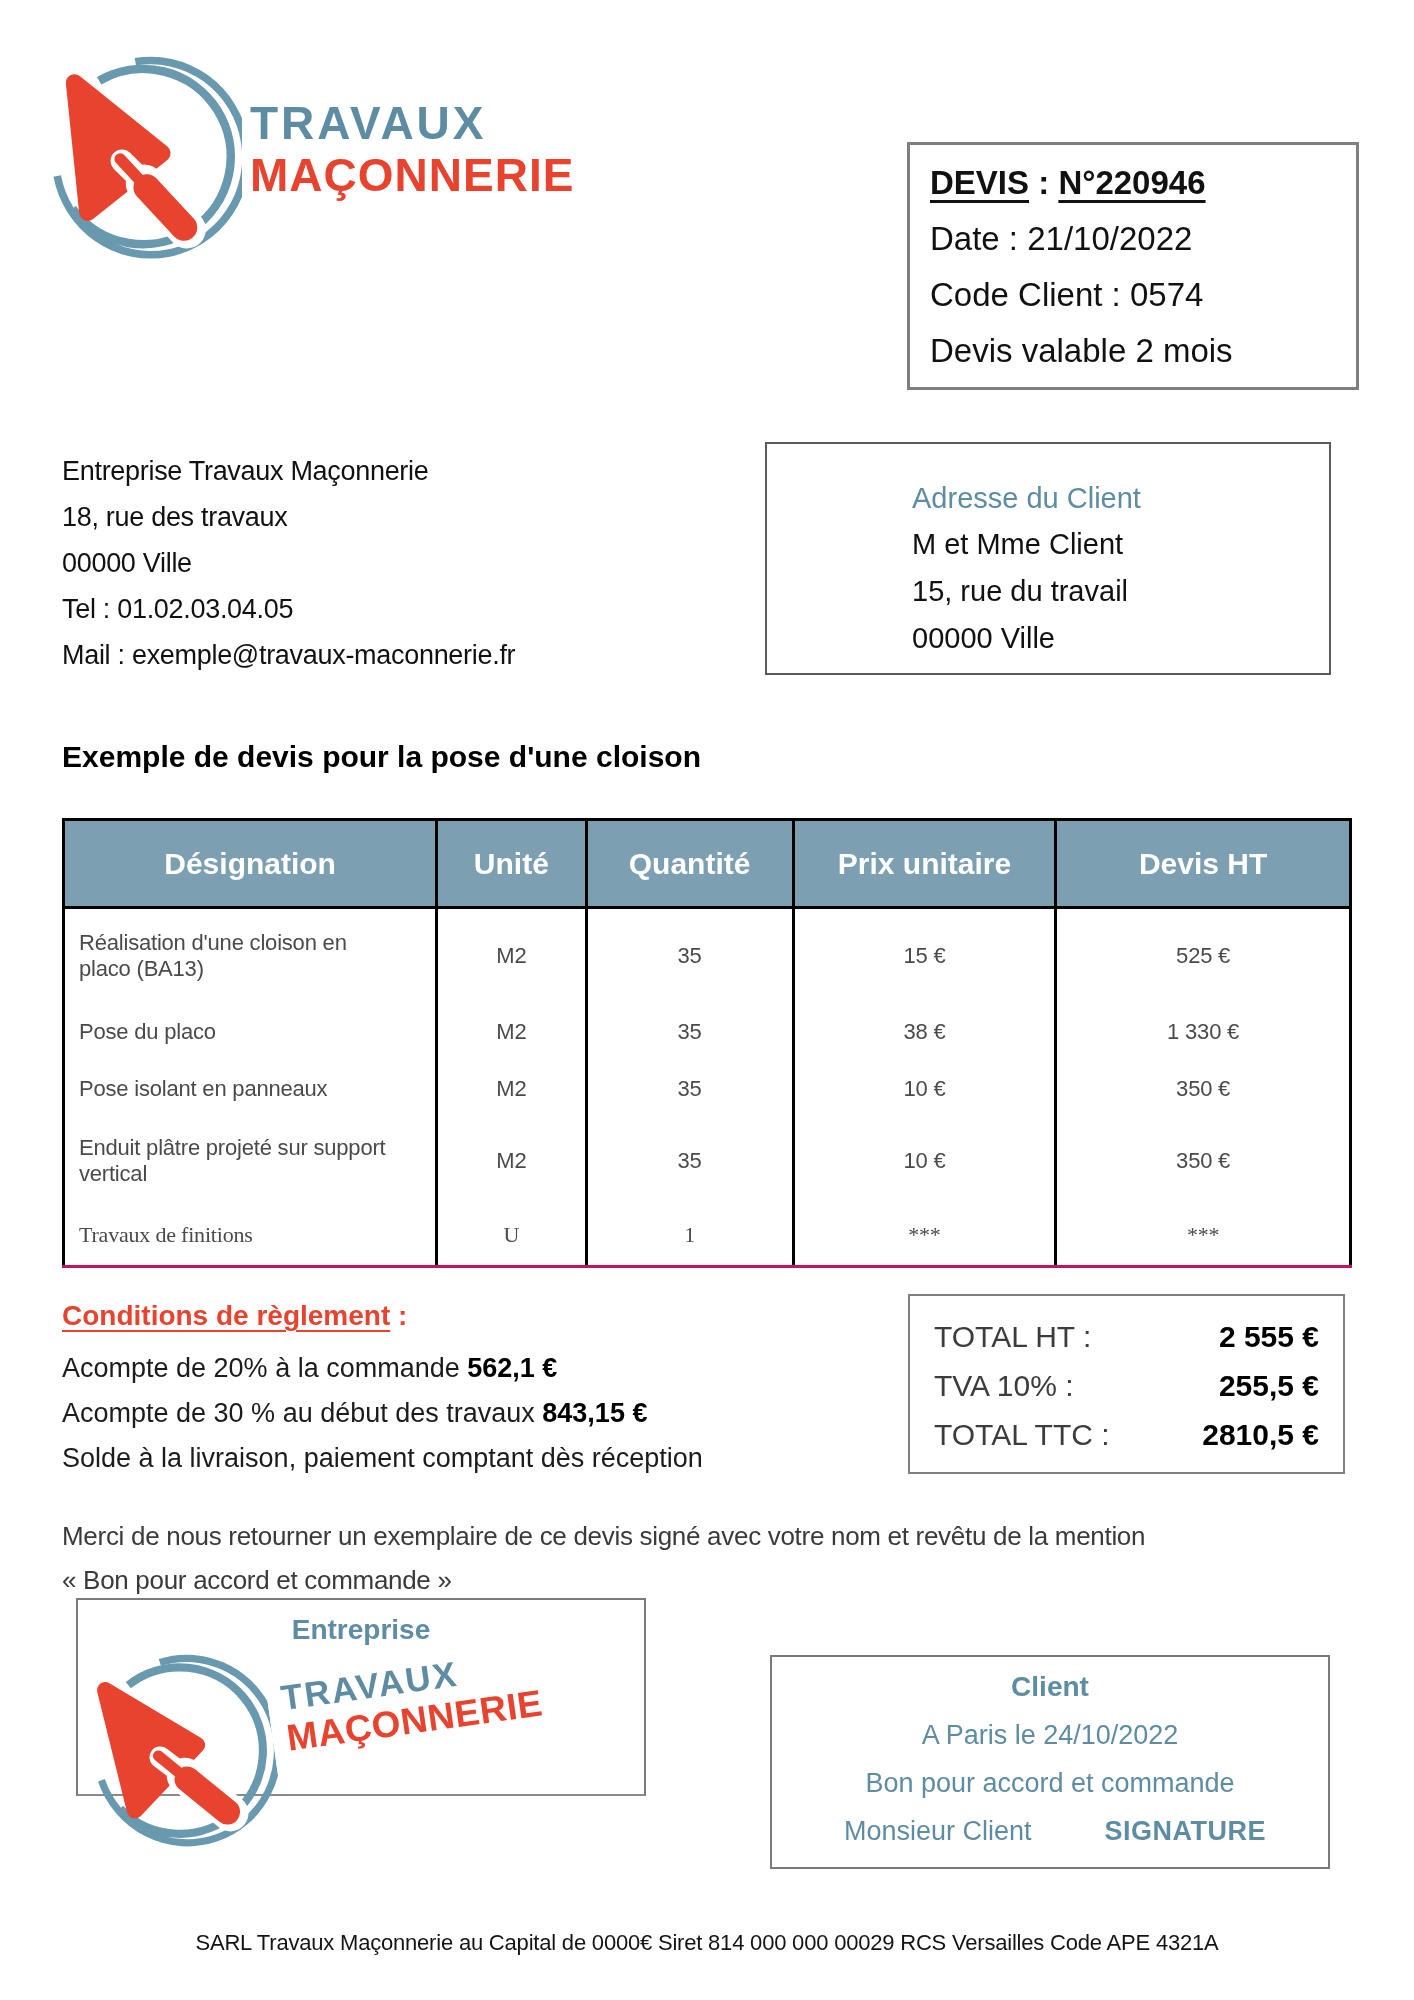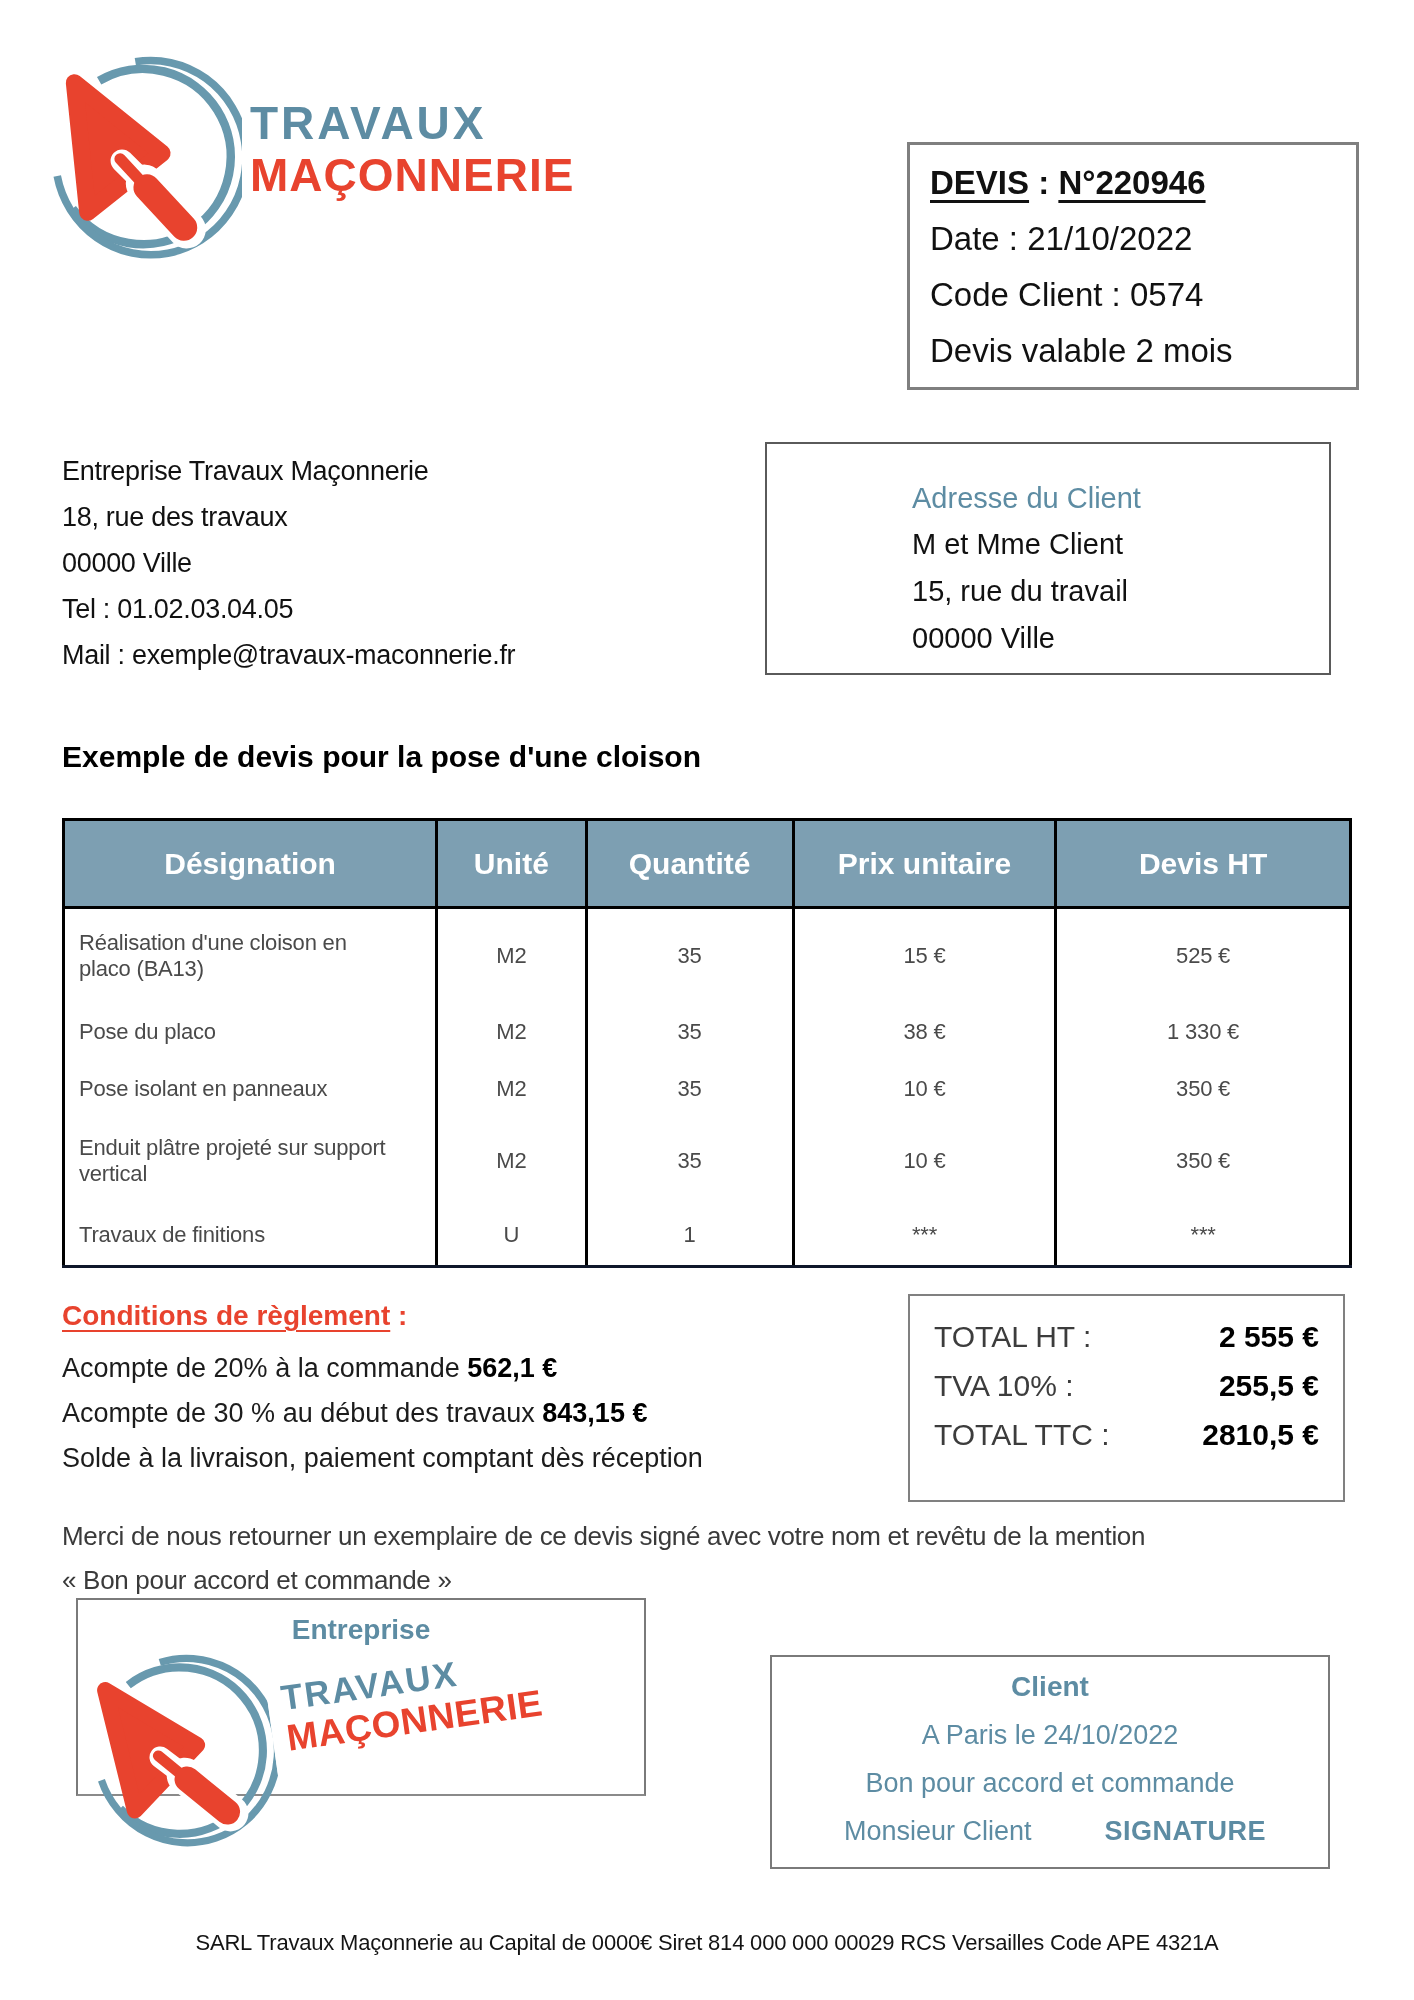--- a/index.html
+++ b/index.html
@@ -42,31 +42,31 @@
   .quote-table td {
       border-left:3px solid #000; border-right:3px solid #000;
       font-size:22px; color:#4a4a4a; text-align:center; vertical-align:middle;
       letter-spacing:-0.2px; padding:4px 8px; }
   .quote-table td.designation { text-align:left; padding-left:14px; padding-right:40px; }
   .quote-table tr.r1 td { height:95px; }
   .quote-table tr.r2 td { height:58px; }
   .quote-table tr.r3 td { height:56px; }
   .quote-table tr.r4 td { height:88px; }
   .quote-table tr.r5 td { height:62px; }
-  .quote-table tbody tr:last-child td { border-bottom:3px solid #0f172a; }
+  .quote-table tbody tr:last-child td { border-bottom:3px solid #be185d;font-family:Liberation Serif, serif; }
 
   
   .conditions { position:absolute; left:62px; top:1300px; }
   .conditions .title { font-size:28px; font-weight:bold; color:#e8432e; margin-bottom:14px; }
   .conditions .title .u { text-decoration:underline; text-underline-offset:5px; text-decoration-thickness:2px; }
   .conditions .line { font-size:27px; color:#1c1c1c; line-height:45px; }
   .conditions .line b { font-weight:bold; color:#000; }
 
   
-  .totals-box { position:absolute; left:908px; top:1294px; width:437px; height:208px;
+  .totals-box { position:absolute; left:908px; top:1294px; width:437px; height:180px;
                 border:2px solid #808080; padding:16px 24px 0 24px; }
   .totals-row { display:flex; justify-content:space-between; align-items:baseline; line-height:49px; }
   .totals-row .lbl { font-size:30px; color:#3c3c3c; }
   .totals-row .val { font-size:30px; font-weight:bold; color:#000; }
 
   
   .closing-note { position:absolute; left:62px; top:1514px; width:1300px; }
   .closing-note .line { font-size:26px; color:#3a3a3a; line-height:44px; letter-spacing:-0.3px; }
 
   

